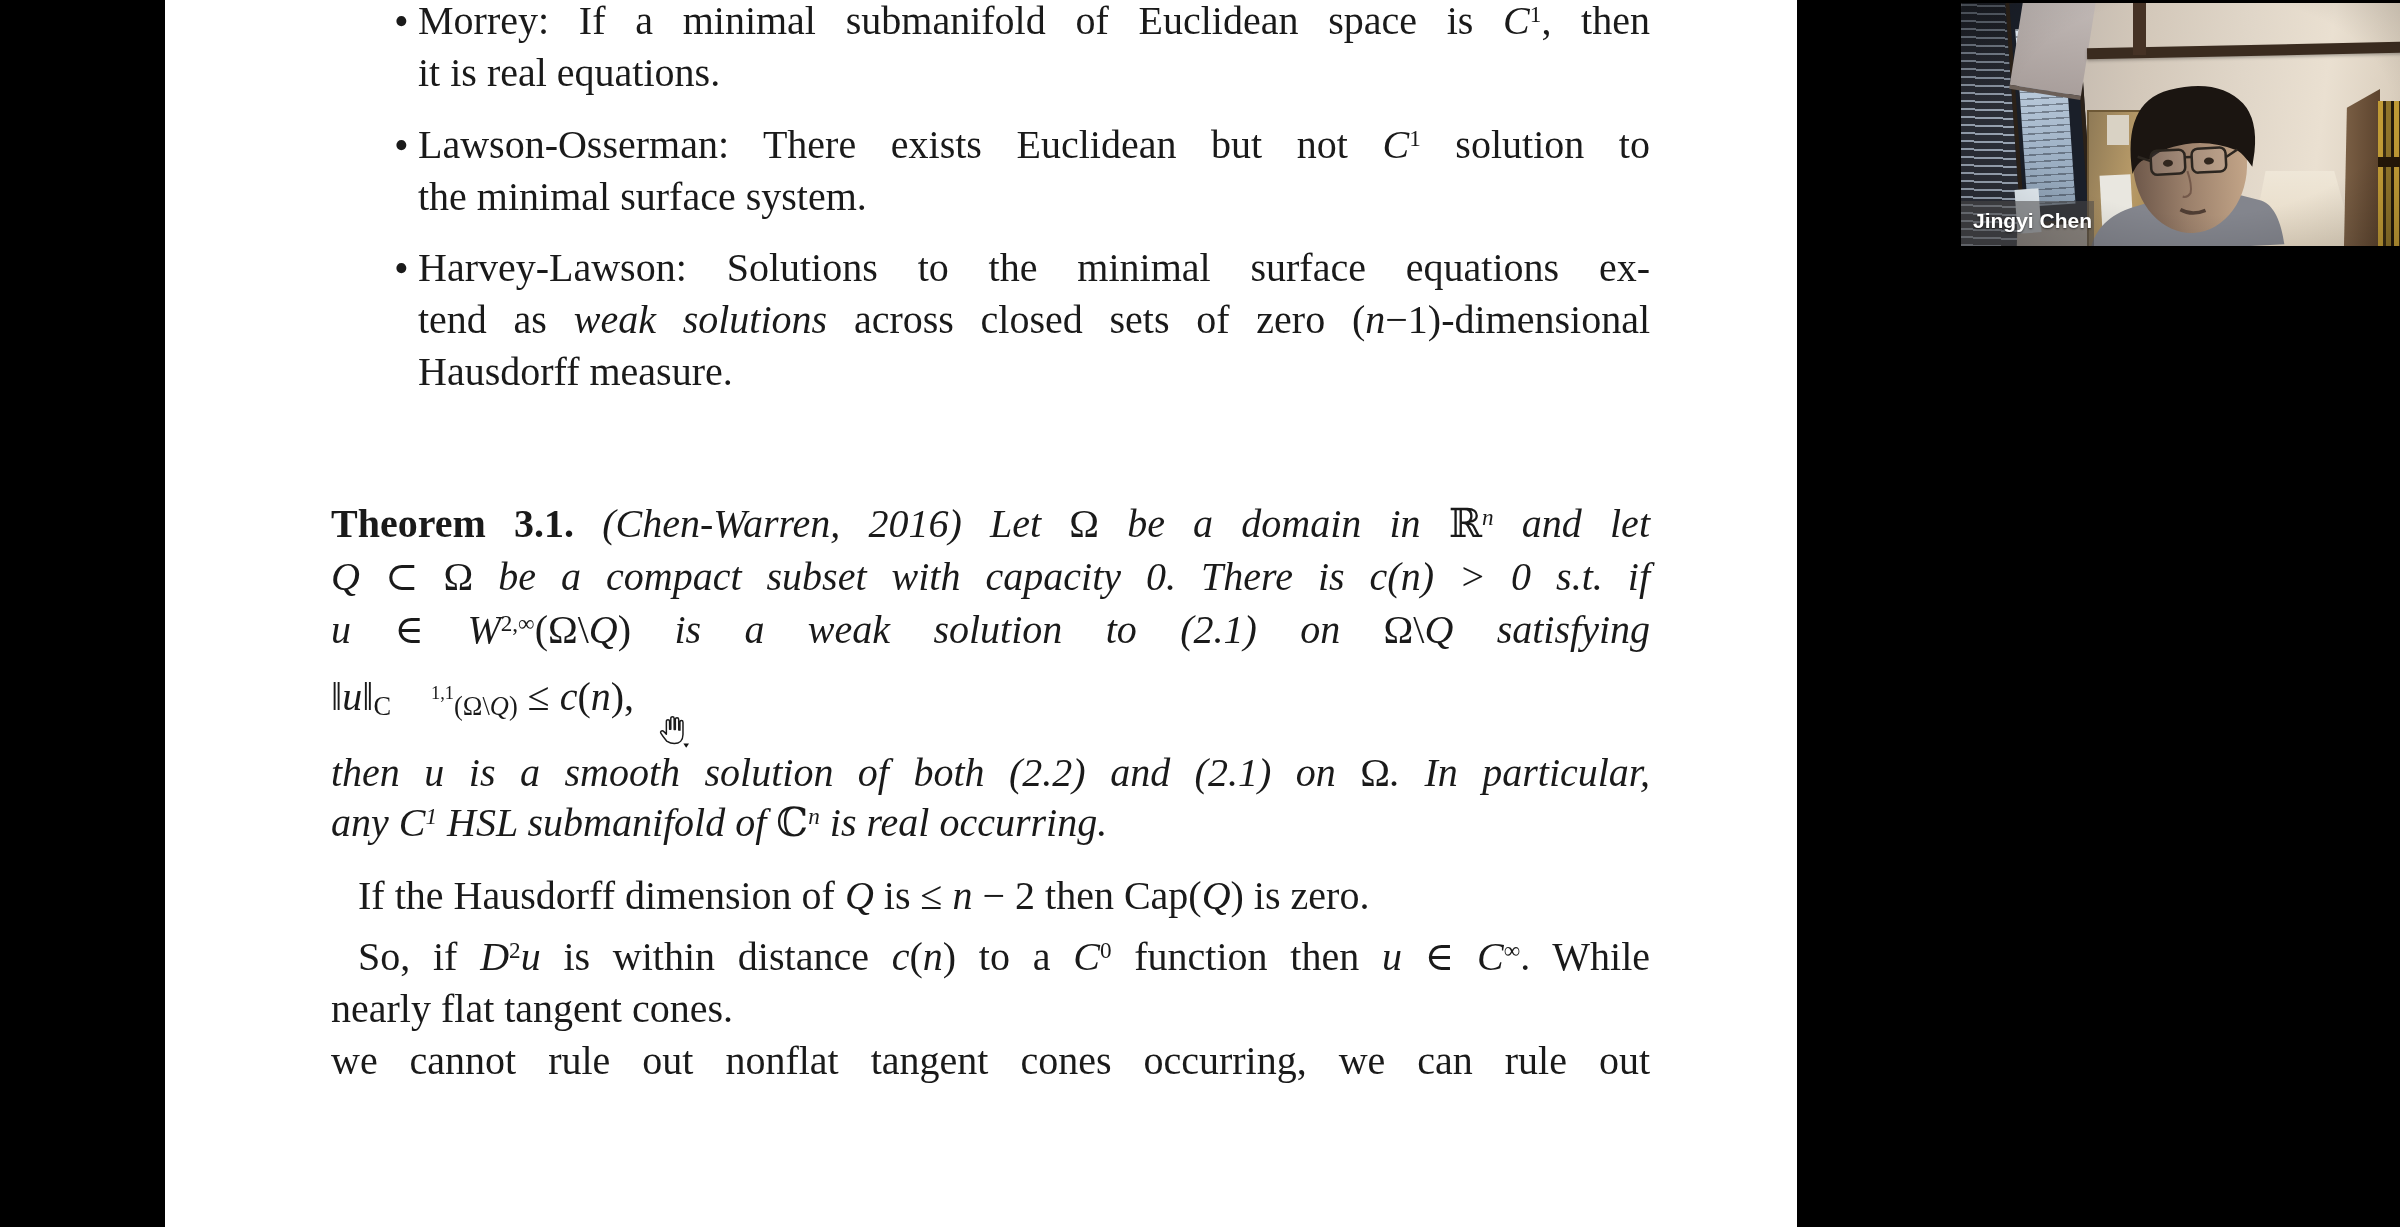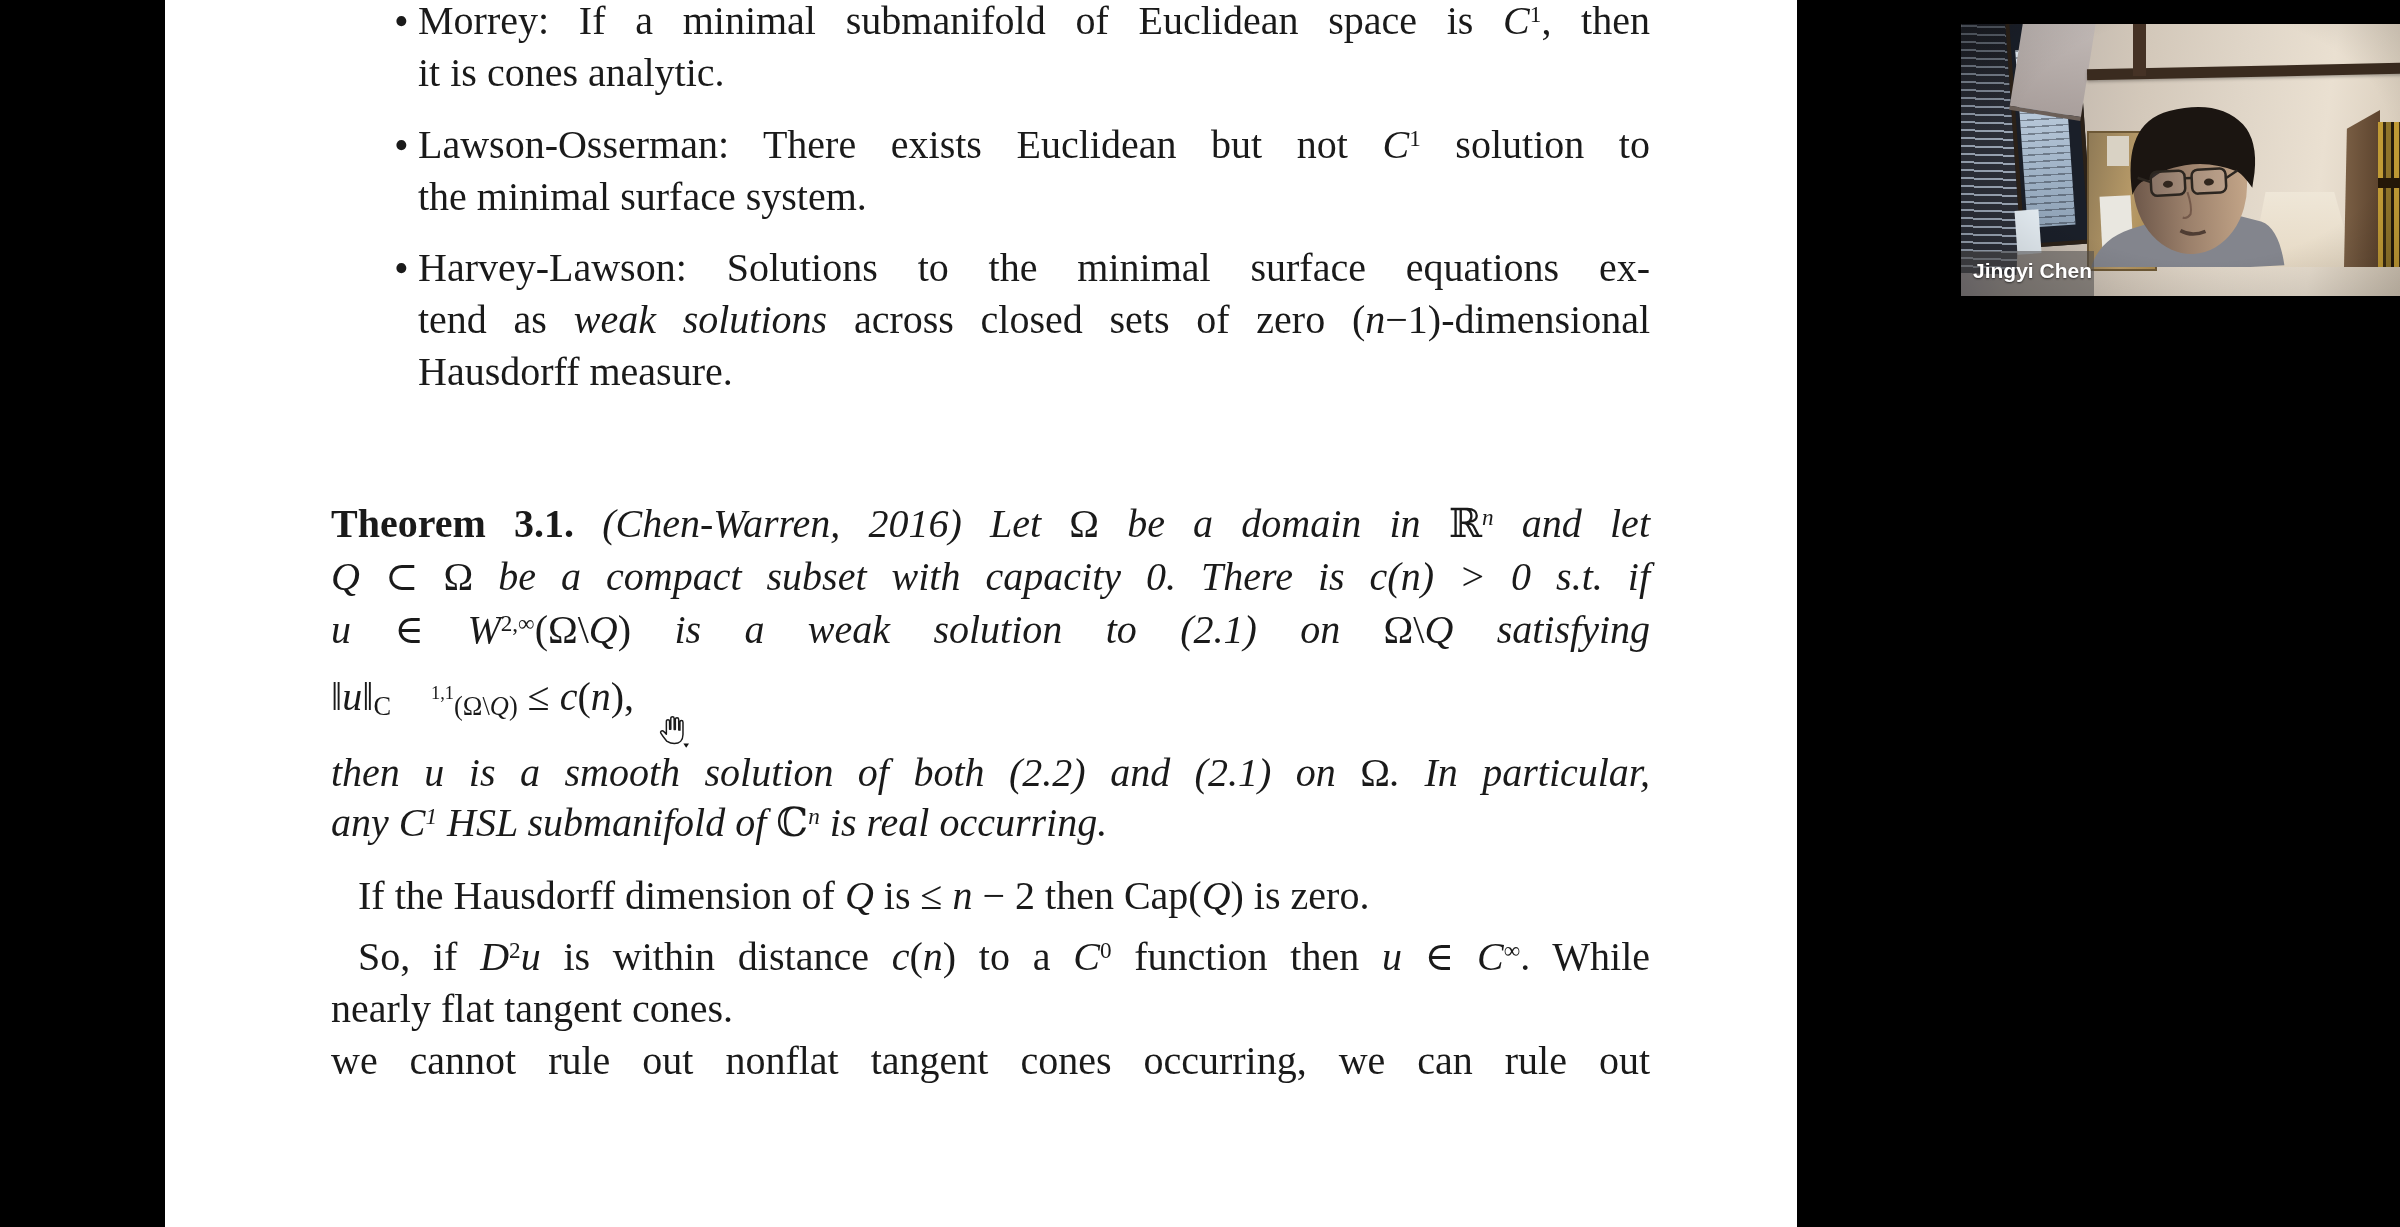--- a/index.html
+++ b/index.html
@@ -25,21 +25,21 @@
   .s-i{font-style:italic;}
   .s-b{font-weight:bold;font-style:normal;}
   .s-sup{font-size:58%;vertical-align:0.5em;line-height:1;font-style:normal;}
   .s-supi{font-size:58%;vertical-align:0.5em;line-height:1;font-style:italic;}
   .s-sub{font-size:66%;vertical-align:-0.18em;line-height:1;font-style:normal;}
   .s-subi{font-size:66%;vertical-align:-0.18em;line-height:1;font-style:italic;}
   .s-ssup{font-size:46%;vertical-align:0.62em;line-height:1;font-style:normal;margin-left:40px;}
   
   .cursor{position:absolute;left:658px;top:712px;width:32px;height:38px;z-index:40;}
   
-  .webcam{position:absolute;left:1961px;top:3px;width:439px;height:272px;overflow:hidden;background:#be185d;z-index:30;margin-top:21px;}
+  .webcam{position:absolute;left:1961px;top:3px;width:439px;height:243px;overflow:hidden;background:#be185d;z-index:30;}
   .webcam *{position:absolute;}
   .wc-wall{inset:0;background:linear-gradient(97deg,#9b94a0 0%,#c0b6ac 18%,#d3c8ba 40%,#e0d6c8 62%,#eae0d1 80%,#d5c9b8 100%);}
   .wc-blinds{left:-4px;top:-6px;width:64px;height:256px;transform:rotate(2deg);
     background:linear-gradient(rgba(8,10,14,.55),rgba(8,10,14,0) 45%),
     repeating-linear-gradient(to bottom,#9aa5b4 0 2px,#2c2f38 2px 8px);}
   .wc-window{left:52px;top:-6px;width:64px;height:220px;background:#1a1f29;border:4px solid #2b2118;transform:rotate(-4deg);}
   .wc-pane{left:4px;top:26px;width:48px;height:178px;
     background:repeating-linear-gradient(to bottom,rgba(25,30,40,.4) 0 1.5px,rgba(0,0,0,0) 1.5px 7px),
     linear-gradient(180deg,#e8f0f8 0%,#b9c9da 35%,#9fb2c6 70%,#8fa2b6 100%);}
   .wc-winglow{left:55px;top:186px;width:24px;height:44px;background:#e3ebf1;transform:rotate(-4deg);}
@@ -69,21 +69,21 @@
 </head>
 <body>
 
 <div class="stage">
 
   <div class="slide">
     <div class="textcol" id="textcol">
         <div class="block bullet b0">
           <span class="marker">•</span>
           <div class="line just"><span class="s-r">Morrey: If a minimal submanifold of Euclidean space is </span><span class="s-i">C</span><span class="s-sup">1</span><span class="s-r">, then</span></div>
-          <div class="line"><span class="s-r">it is cones analytic.</span></div>
+          <div class="line"><span class="s-r">it is real equations.</span></div>
         </div>
         <div class="block bullet b1">
           <span class="marker">•</span>
           <div class="line just"><span class="s-r">Lawson-Osserman: There exists Euclidean but not </span><span class="s-i">C</span><span class="s-sup">1</span><span class="s-r"> solution to</span></div>
           <div class="line"><span class="s-r">the minimal surface system.</span></div>
         </div>
         <div class="block bullet b2">
           <span class="marker">•</span>
           <div class="line just"><span class="s-r">Harvey-Lawson: Solutions to the minimal surface equations ex-</span></div>
           <div class="line just"><span class="s-r">tend as </span><span class="s-i">weak solutions</span><span class="s-r"> across closed sets of zero (</span><span class="s-i">n</span><span class="s-r">−1)-dimensional</span></div>

